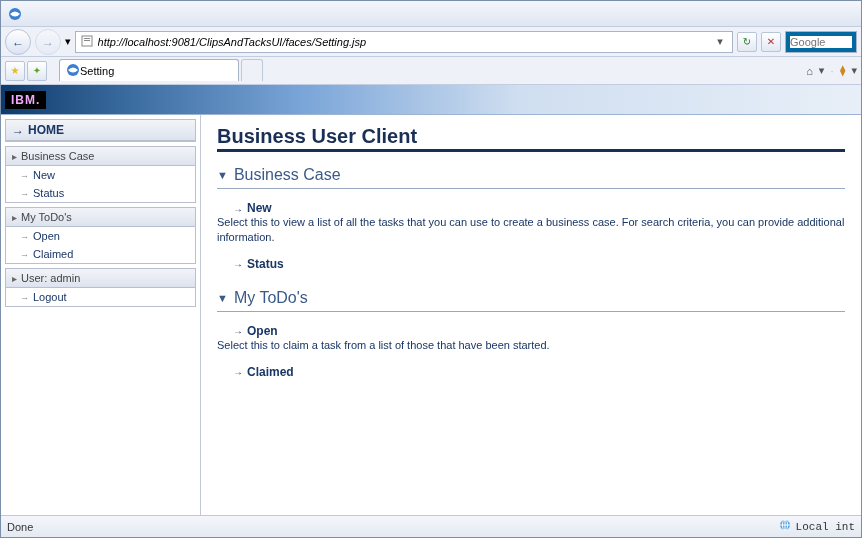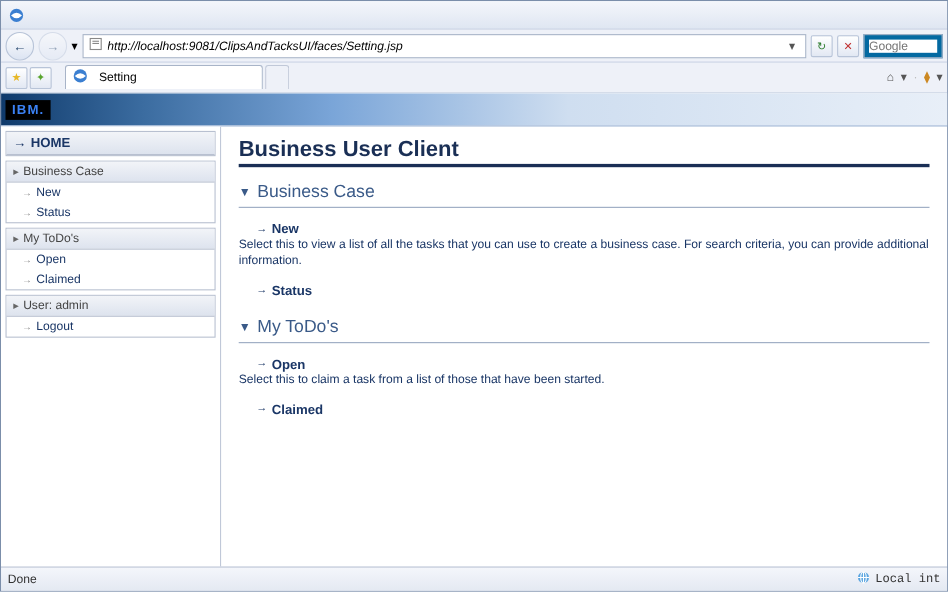--- a/index.html
+++ b/index.html
@@ -68,40 +68,40 @@
   .sbox {
     width:72px;height:22px;border:1px solid #a8b4c8;background:#0369a1;
     font-size:11px;color:#888;padding:0 4px;display:flex;align-items:center;
   }
   .sbox input{border:none;outline:none;width:100%;font-size:11px;color:#888;}
   .tabrow { height: 28px; }
   .favs { display:flex;gap:2px; }
   .tabset { flex:1; display:flex; align-items:flex-end; margin-left:8px; height:100%;}
   .tab {
     height:22px;border:1px solid #a8b4c8;border-bottom:none;border-radius:3px 3px 0 0;
-    background:#fff;min-width:180px;display:flex;align-items:center;gap:10px;
+    background:#fff;min-width:180px;display:flex;align-items:center;gap:0;
     padding:0 6px;font-size:11px;
   }
   .newtab {
     width:22px;height:22px;border:1px solid #c0c8d8;border-bottom:none;border-radius:3px 3px 0 0;
     background:#eef1f8;margin-left:2px;
   }
   .toolicons { display:flex;gap:6px;align-items:center;color:#555;}
   .toolicons .sep{color:#bbb;}
   .content {
     flex:1;background:#fff;display:flex;flex-direction:column;
   }
   .banner {
     height:30px;
     background: linear-gradient(to right,#0f3a6b 0%, #3b6ca0 15%, #7aa5d8 35%, #cfdef0 60%, #e8eff8 100%);
     display:flex;align-items:center;padding-left:4px;
     border-bottom:1px solid #9cb4d4;
   }
   .ibm {
-    background:#000;color:#3b82f6;font-weight:bold;font-size:12px;
+    background:#000;color:#f0abfc;font-weight:bold;font-size:12px;
     padding:2px 6px;letter-spacing:1px;font-family:Arial,sans-serif;
   }
   .body { flex:1;display:flex; }
   .sidebar {
     width:200px;border-right:1px solid #c0c8d8;background:#fff;
     padding:4px;
   }
   .navbox {
     border:1px solid #b8c0d0;margin-bottom:4px;background:#fff;
   }

